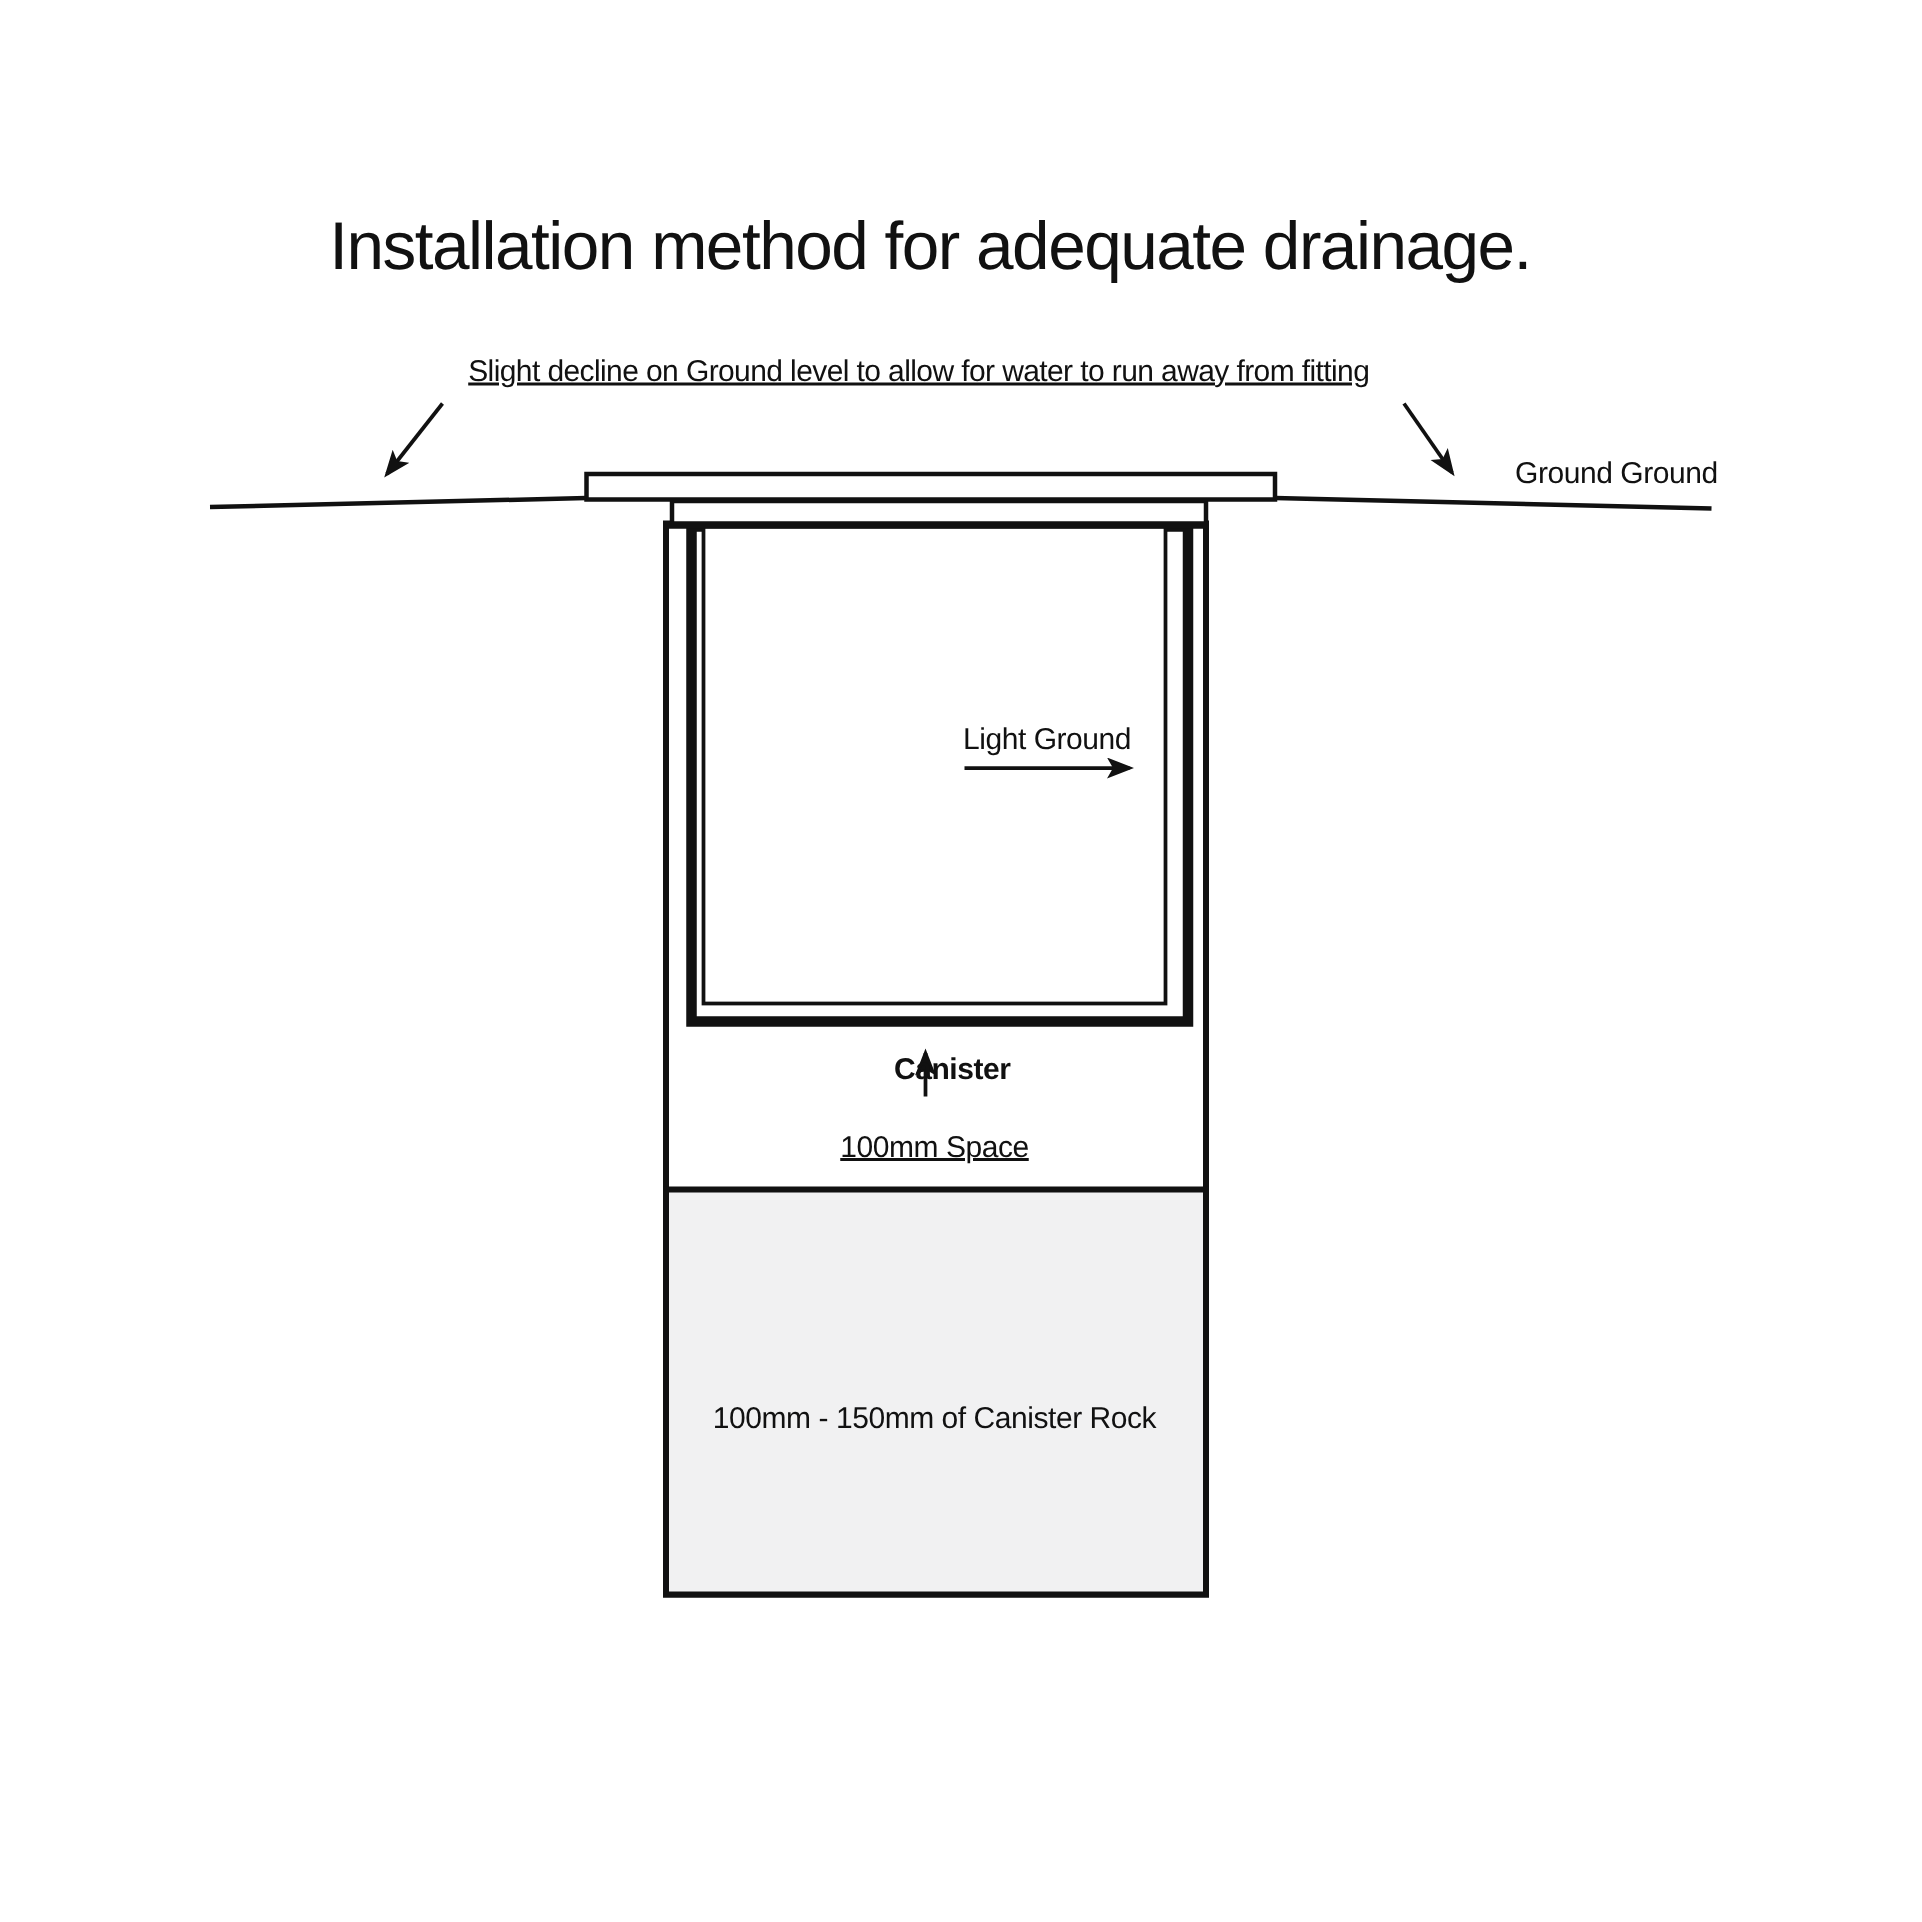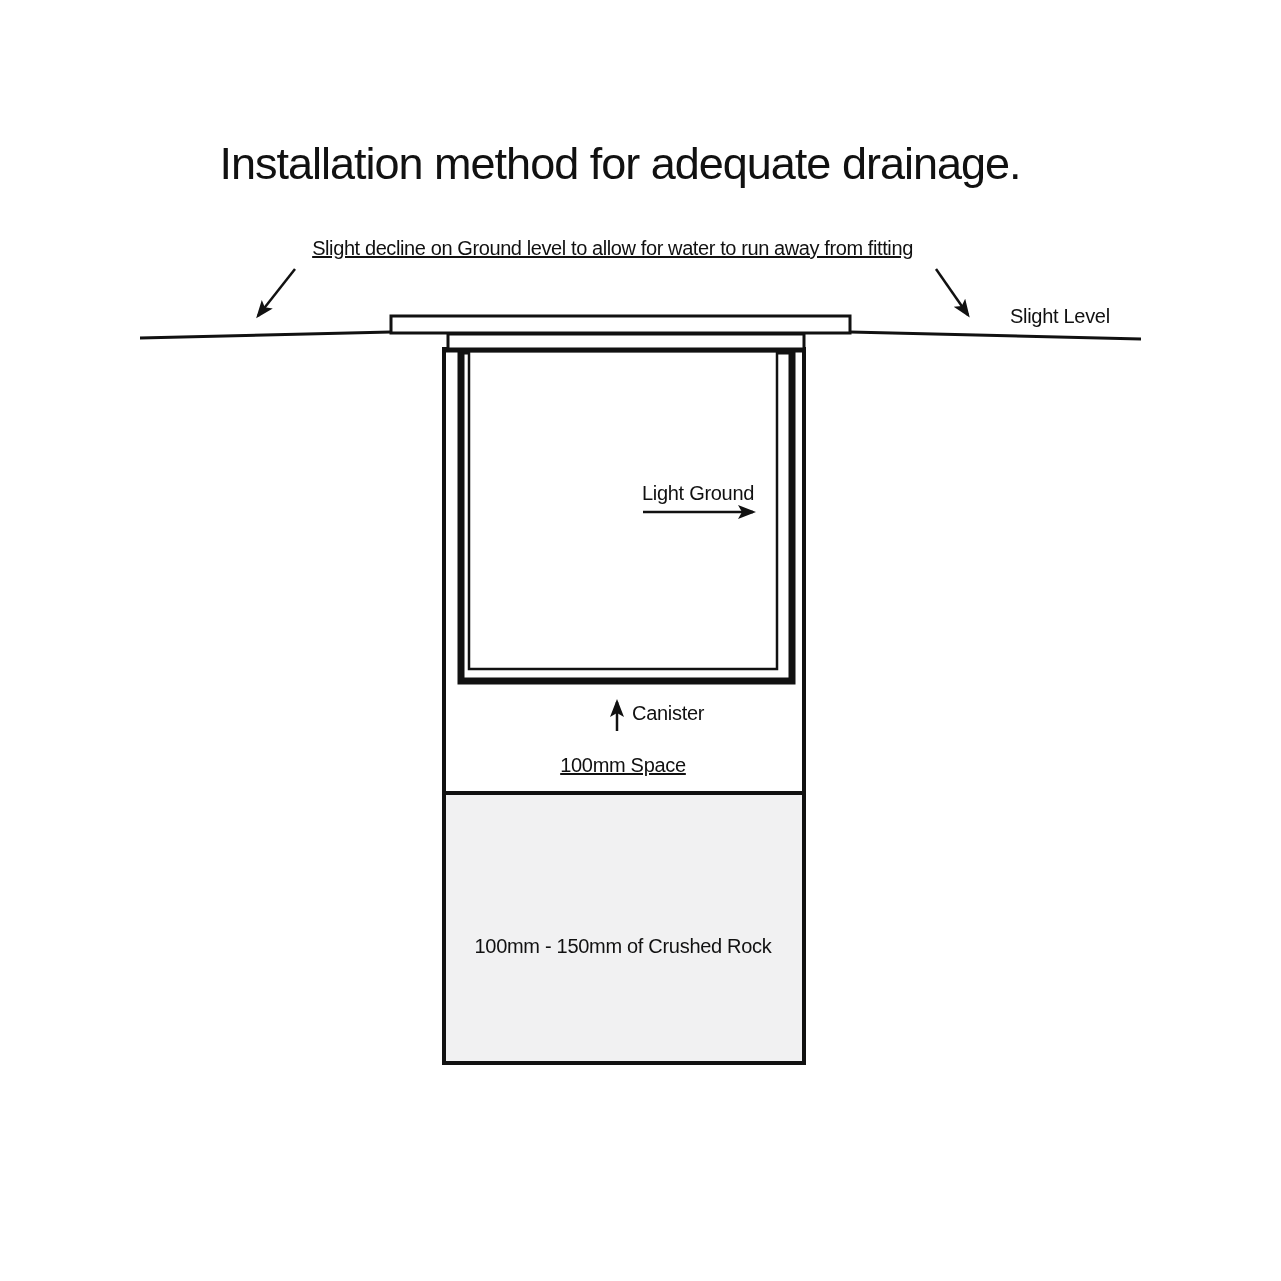--- a/index.html
+++ b/index.html
@@ -51,23 +51,24 @@
     left: 1010px; top: 293px;
     font-size: 20px;
     letter-spacing: -0.3px;
   }
   .light-fitting {
     left: 642px; top: 470px;
     font-size: 20px;
     letter-spacing: -0.3px;
   }
   .canister {
-    left: 632px; top: 690px;
+    left: 596px; top: 690px;
     font-size: 20px;
     letter-spacing: -0.3px;
+    font-weight: bold;
   }
   .space {
     left: 443px; top: 742px; width: 360px;
     text-align: center;
     font-size: 20px;
     letter-spacing: -0.3px;
     text-decoration: underline;
   }
   .rock {
     left: 443px; top: 923px; width: 360px;
@@ -109,23 +110,23 @@
 
     <line x1="643" y1="500" x2="753" y2="500" stroke="currentColor" stroke-width="2.5" marker-end="url(#arrowhead)"></line>
 
     <line x1="617" y1="719" x2="617" y2="690" stroke="currentColor" stroke-width="2.5" marker-end="url(#arrowhead)"></line>
   </svg>
 
   <div class="label title">Installation method for adequate drainage.</div>
 
   <div class="label note">Slight decline on Ground level to allow for water to run away from fitting</div>
 
-  <div class="label ground-level">Slight Level</div>
+  <div class="label ground-level">Ground Ground</div>
 
   <div class="label light-fitting">Light Ground</div>
 
   <div class="label canister">Canister</div>
 
   <div class="label space">100mm Space</div>
 
-  <div class="label rock">100mm - 150mm of Crushed Rock</div>
+  <div class="label rock">100mm - 150mm of Canister Rock</div>
 
 </div>
 
 </body></html>

